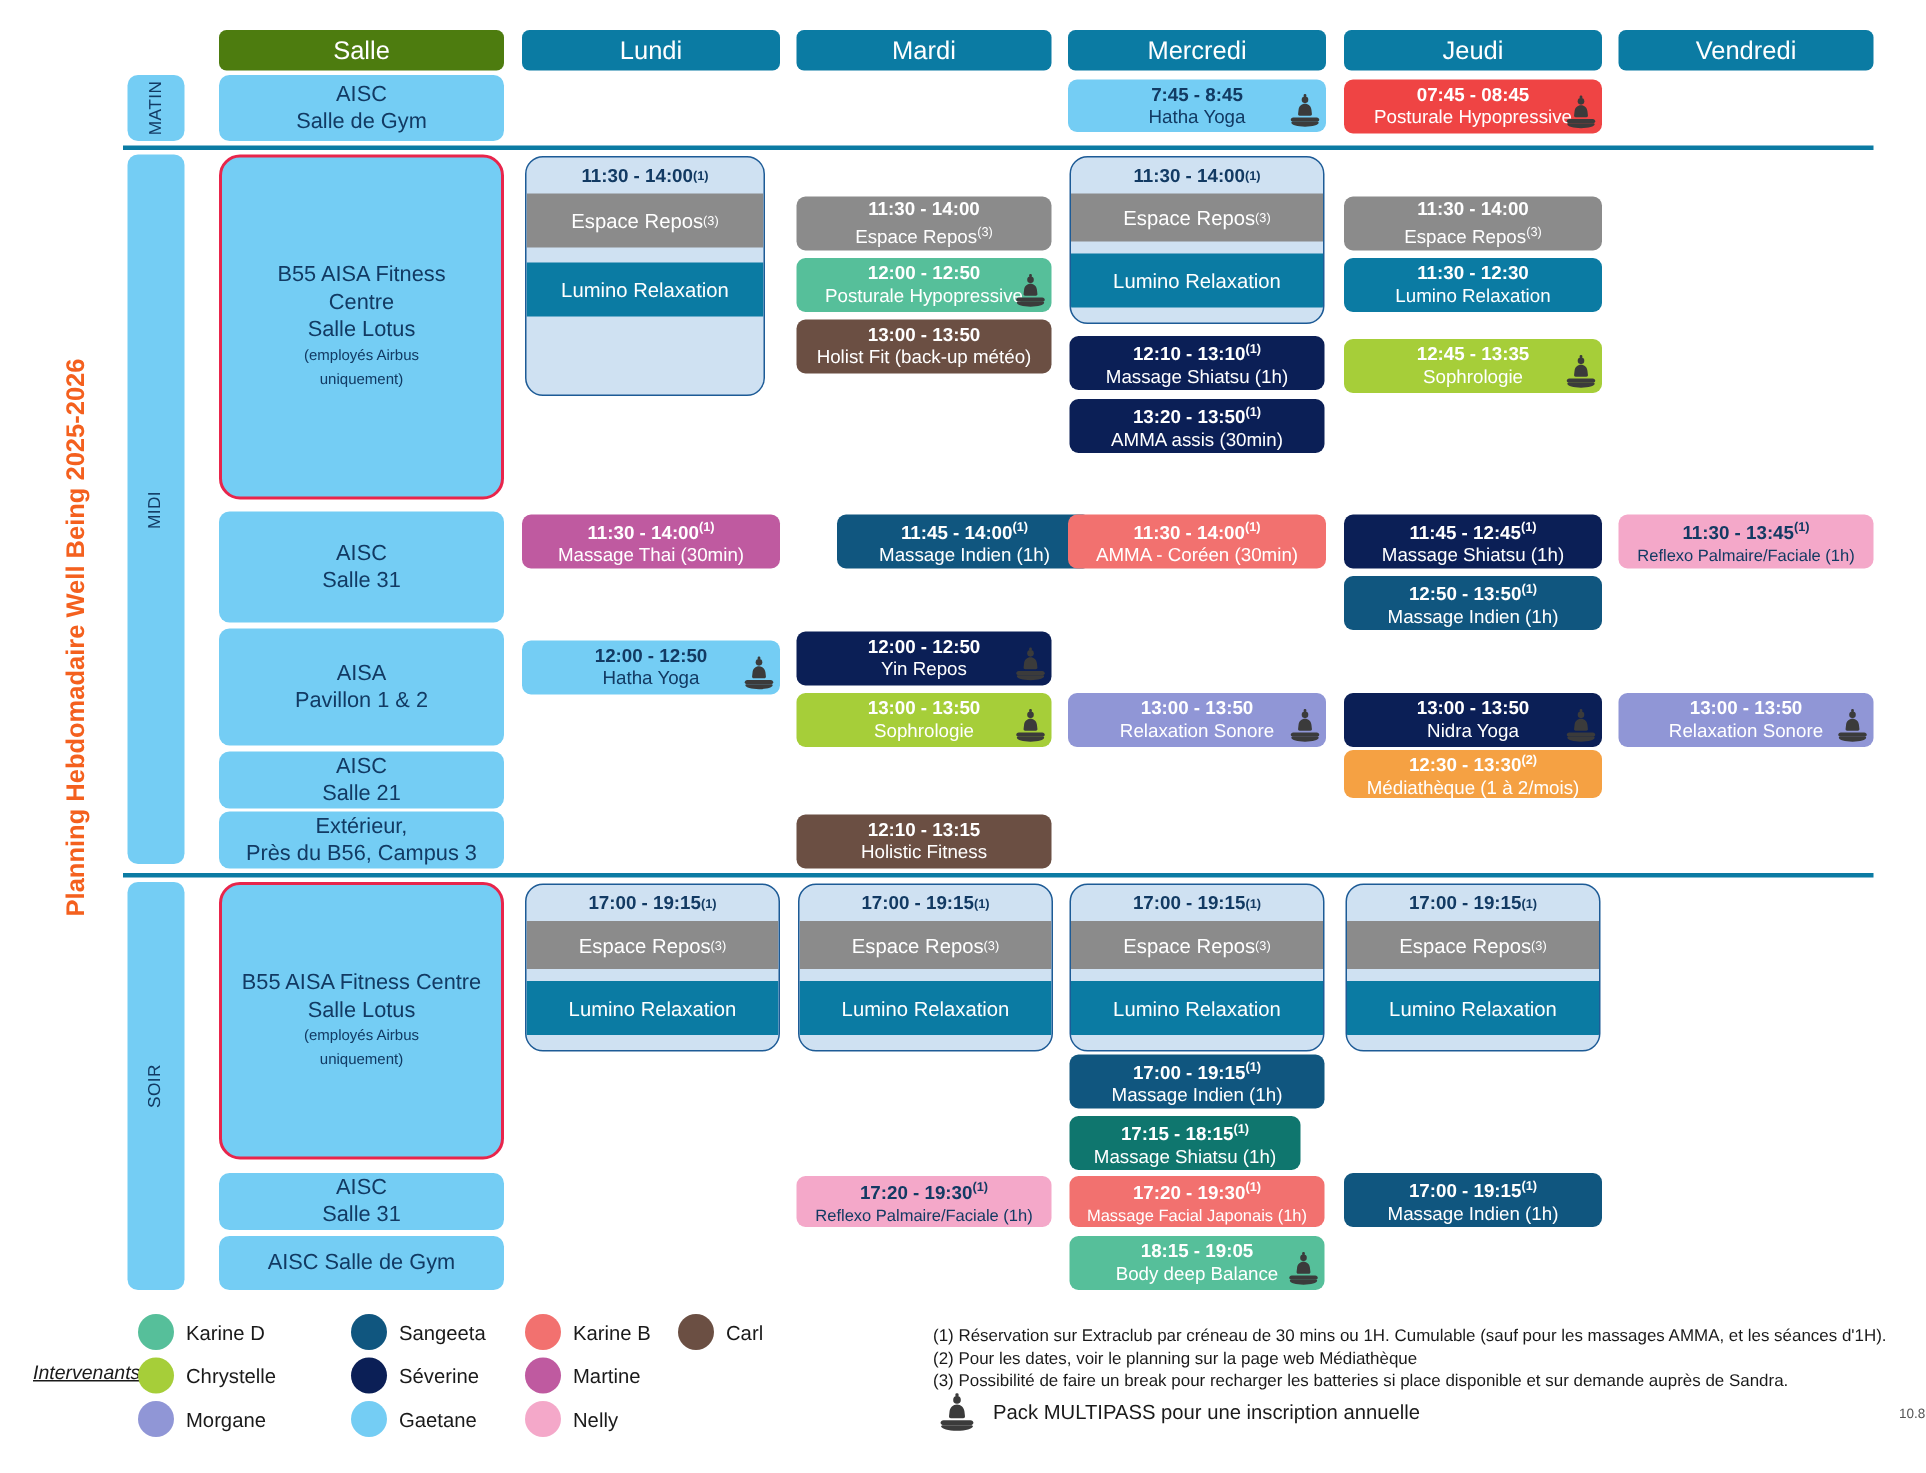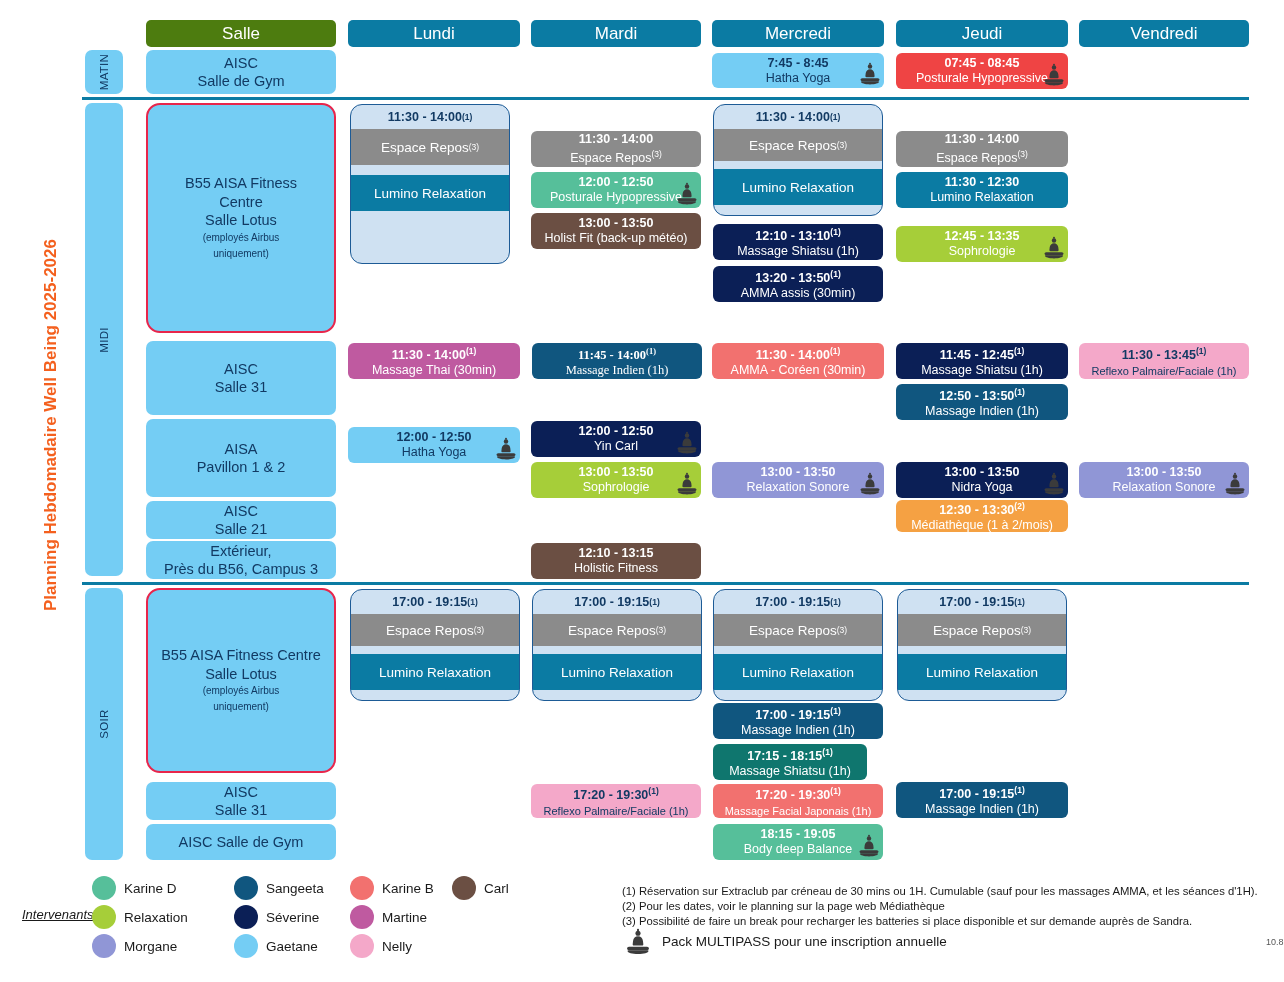--- a/index.html
+++ b/index.html
@@ -230,21 +230,21 @@
 <div class="abs room" style="left:146px;top:341px;width:190px;height:74px;">
   <div>
     <div>AISC</div>
     <div>Salle 31</div>
   </div>
 </div>
 <div class="abs act" style="left: 348px; top: 343px; width: 172px; height: 36px; background: rgb(191, 90, 160);">
     <div class="t">11:30 - 14:00<sup>(1)</sup></div>
     <div class="n">Massage Thai (30min)</div>
   </div>
-<div class="abs act" style="left: 532px; top: 343px; width: 170px; height: 36px; background: rgb(16, 86, 127); font-family: Liberation Serif, serif;">
+<div class="abs act" style="left: 558px; top: 343px; width: 170px; height: 36px; background: rgb(16, 86, 127);">
     <div class="t">11:45 - 14:00<sup>(1)</sup></div>
     <div class="n">Massage Indien (1h)</div>
   </div>
 <div class="abs act" style="left: 712px; top: 343px; width: 172px; height: 36px; background: rgb(242, 113, 111);">
     <div class="t">11:30 - 14:00<sup>(1)</sup></div>
     <div class="n">AMMA -  Coréen (30min)</div>
   </div>
 <div class="abs act" style="left: 896px; top: 343px; width: 172px; height: 36px; background: rgb(11, 31, 86);">
     <div class="t">11:45 - 12:45<sup>(1)</sup></div>
     <div class="n">Massage Shiatsu (1h)</div>
@@ -272,21 +272,21 @@
           <circle cx="20" cy="7" r="3.4"></circle>
           <path d="M20 11c-3.6 0-6.2 2.6-6.6 6.2l-.5 4.4c-.1 1 .6 1.8 1.6 1.8h11c1 0 1.7-.8 1.6-1.8l-.5-4.4C26.2 13.6 23.6 11 20 11z"></path>
           <path d="M8 25c-1.6 0-2.6 1.2-2.6 2.4 0 1.4 1.4 2.2 2.8 2.2h23.6c1.4 0 2.8-.8 2.8-2.2 0-1.2-1-2.4-2.6-2.4z"></path>
           <path d="M6 30.5c0 2.3 6.3 4 14 4s14-1.7 14-4c0-.6-.6-1-1.4-1H7.4c-.8 0-1.4.4-1.4 1z"></path>
           <rect x="18.6" y="1" width="2.8" height="3.2" rx="1.2"></rect>
         </g>
       </svg></span>
   </div>
 <div class="abs act" style="left: 531px; top: 421px; width: 170px; height: 36px; background: rgb(11, 31, 86);">
     <div class="t">12:00 - 12:50</div>
-    <div class="n">Yin Carl</div>
+    <div class="n">Yin Repos</div>
     <span class="yicon"><svg viewBox="0 0 40 40" width="26" height="26">
         <g fill="#3b3b3b">
           <circle cx="20" cy="7" r="3.4"></circle>
           <path d="M20 11c-3.6 0-6.2 2.6-6.6 6.2l-.5 4.4c-.1 1 .6 1.8 1.6 1.8h11c1 0 1.7-.8 1.6-1.8l-.5-4.4C26.2 13.6 23.6 11 20 11z"></path>
           <path d="M8 25c-1.6 0-2.6 1.2-2.6 2.4 0 1.4 1.4 2.2 2.8 2.2h23.6c1.4 0 2.8-.8 2.8-2.2 0-1.2-1-2.4-2.6-2.4z"></path>
           <path d="M6 30.5c0 2.3 6.3 4 14 4s14-1.7 14-4c0-.6-.6-1-1.4-1H7.4c-.8 0-1.4.4-1.4 1z"></path>
           <rect x="18.6" y="1" width="2.8" height="3.2" rx="1.2"></rect>
         </g>
       </svg></span>
   </div>
@@ -463,21 +463,21 @@
     <div class="abs" style="left: 258px; top: 0px; display: flex; align-items: center; gap: 8px;">
       <span class="dot" style="width: 24px; height: 24px; background: rgb(242, 113, 111); display: inline-block;"></span>
       <span class="legend-name">Karine B</span>
     </div>
     <div class="abs" style="left: 360px; top: 0px; display: flex; align-items: center; gap: 8px;">
       <span class="dot" style="width: 24px; height: 24px; background: rgb(107, 79, 67); display: inline-block;"></span>
       <span class="legend-name">Carl</span>
     </div>
     <div class="abs" style="left: 0px; top: 29px; display: flex; align-items: center; gap: 8px;">
       <span class="dot" style="width: 24px; height: 24px; background: rgb(166, 206, 57); display: inline-block;"></span>
-      <span class="legend-name">Relaxation</span>
+      <span class="legend-name">Chrystelle</span>
     </div>
     <div class="abs" style="left: 142px; top: 29px; display: flex; align-items: center; gap: 8px;">
       <span class="dot" style="width: 24px; height: 24px; background: rgb(11, 31, 86); display: inline-block;"></span>
       <span class="legend-name">Séverine</span>
     </div>
     <div class="abs" style="left: 258px; top: 29px; display: flex; align-items: center; gap: 8px;">
       <span class="dot" style="width: 24px; height: 24px; background: rgb(191, 90, 160); display: inline-block;"></span>
       <span class="legend-name">Martine</span>
     </div>
     <div class="abs" style="left: 0px; top: 58px; display: flex; align-items: center; gap: 8px;">

